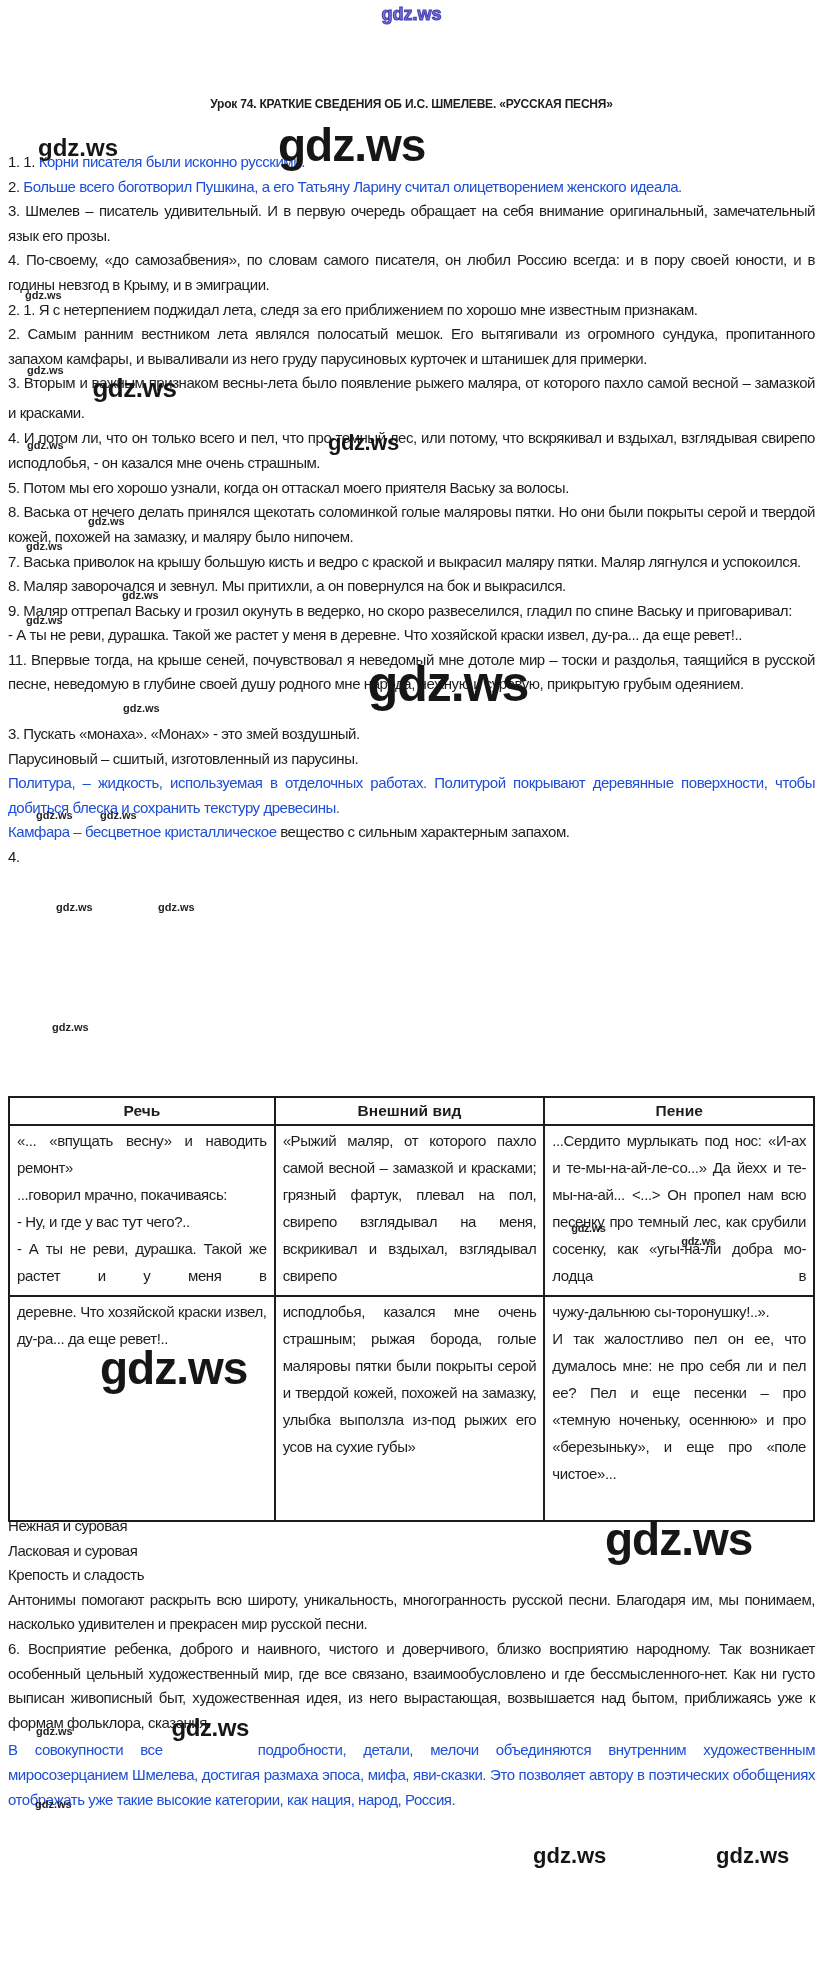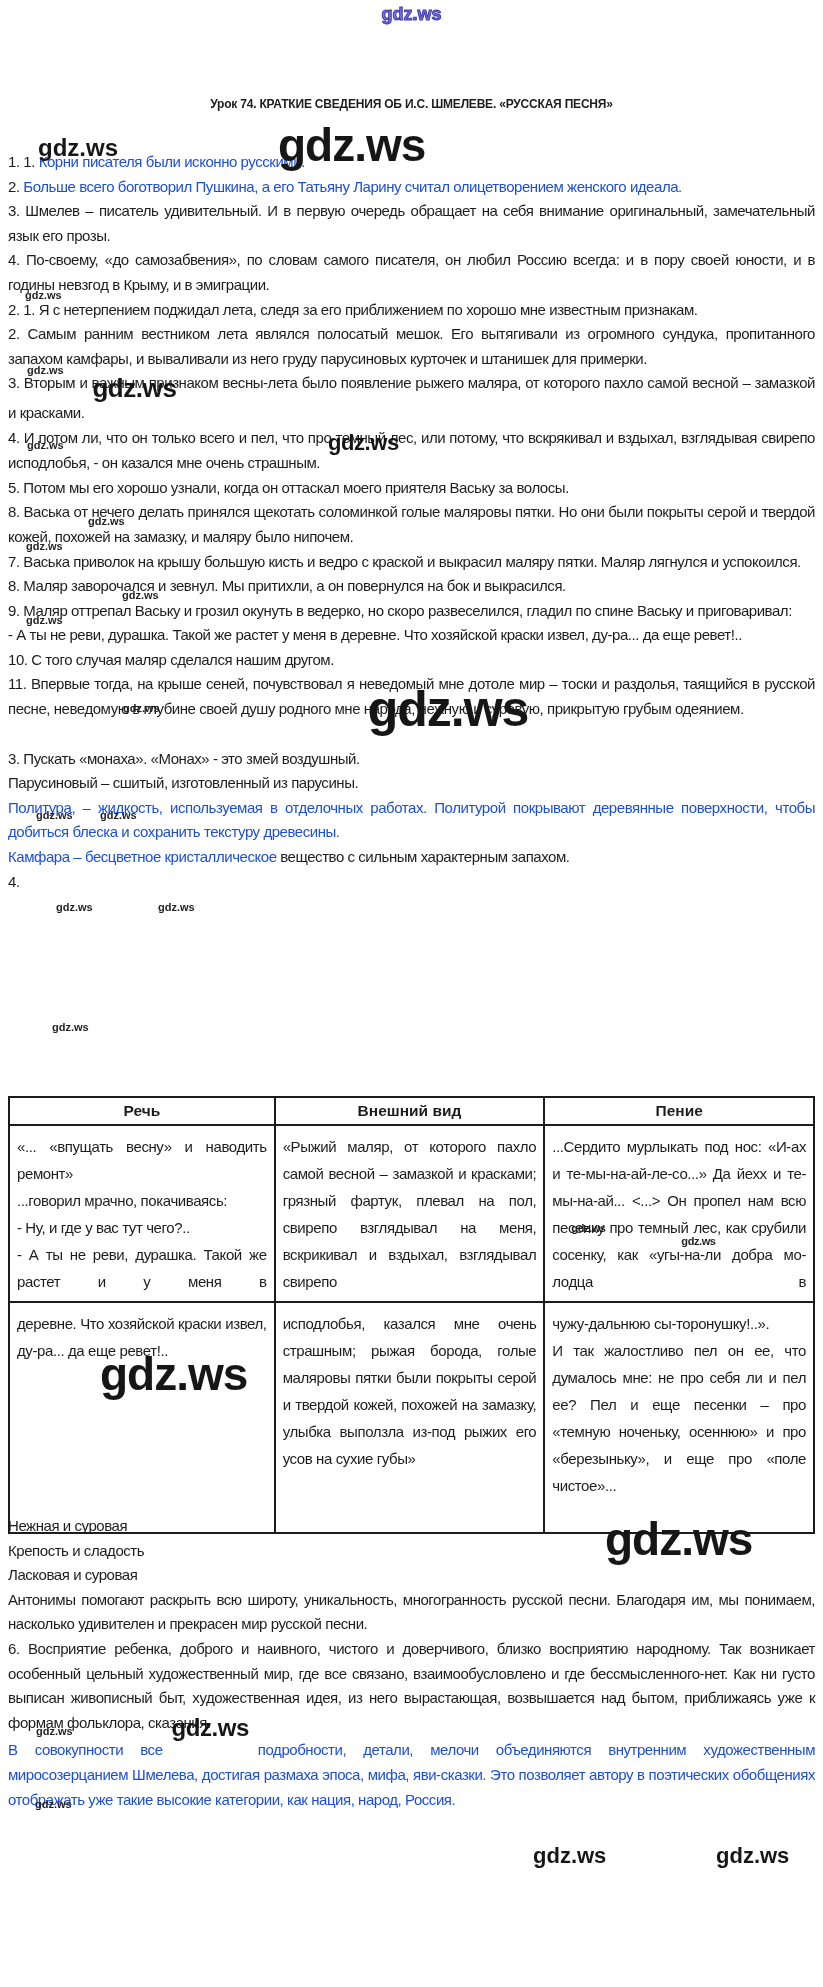--- a/index.html
+++ b/index.html
@@ -25,21 +25,21 @@
     font-size:15px; letter-spacing:-0.45px; line-height:24.6px;
   }
   .faded { color:#1d4ed8; }
 
   
   .tbl-wrap { position:absolute; top:1096px; left:8px; width:807px; }
   table { border-collapse:collapse; width:100%; table-layout:fixed; }
   th, td { border:2px solid #1c1c1c; }
   th { font-size:15.5px; font-weight:700; height:26px; text-align:center; padding:0 2px; }
   td {
-    vertical-align:top; padding:7px 7px 4px;
+    vertical-align:top; padding:1px 7px 4px;
     font-size:15px; letter-spacing:-0.4px; line-height:27px;
     text-align:justify; position:relative;
   }
   tr.r1 td { height:164px; }
   tr.r2 td { height:218px; }
   .cp { margin:0; }
   .jl { text-align-last:justify; }
 
   .after { position:absolute; top:1514px; left:8px; width:807px; }
 
@@ -103,21 +103,20 @@
     <p><span>2. 1. Я с нетерпением поджидал лета, следя за его приближением по хорошо мне известным признакам.</span></p>
     <p><span>2. Самым ранним вестником лета являлся полосатый мешок. Его вытягивали из огромного сундука, пропитанного запахом камфары, и вываливали из него груду парусиновых курточек и штанишек для примерки.</span></p>
     <p><span>3. Вторым и важным признаком весны-лета было появление рыжего маляра, от которого пахло самой весной – замазкой и красками.</span><span class="wm-inline i26">gdz.ws</span></p>
     <p><span>4. И потом ли, что он только всего и пел, что про темный лес, или потому, что вскрякивал и вздыхал, взглядывая свирепо исподлобья, - он казался мне очень страшным.</span><span class="wm-inline i22">gdz.ws</span></p>
     <p><span>5. Потом мы его хорошо узнали, когда он оттаскал моего приятеля Ваську за волосы.</span></p>
     <p><span>8. Васька от нечего делать принялся щекотать соломинкой голые маляровы пятки. Но они были покрыты серой и твердой кожей, похожей на замазку, и маляру было нипочем.</span></p>
     <p><span>7. Васька приволок на крышу большую кисть и ведро с краской и выкрасил маляру пятки. Маляр лягнулся и успокоился.</span></p>
     <p><span>8. Маляр заворочался и зевнул. Мы притихли, а он повернулся на бок и выкрасился.</span></p>
     <p><span>9. Маляр оттрепал Ваську и грозил окунуть в ведерко, но скоро развеселился, гладил по спине Ваську и приговаривал:</span></p>
     <p><span>- А ты не реви, дурашка. Такой же растет у меня в деревне. Что хозяйской краски извел, ду-ра... да еще ревет!..</span></p>
-    <p><span>10. С того случая маляр сделался нашим другом.</span></p>
     <p><span>11. Впервые тогда, на крыше сеней, почувствовал я неведомый мне дотоле мир – тоски и раздолья, таящийся в русской песне, неведомую в глубине своей душу родного мне народа, нежную и суровую, прикрытую грубым одеянием.</span></p>
     <p><span>3. Пускать «монаха». «Монах» - это змей воздушный.</span><span class="wm-inline i50">gdz.ws</span></p>
     <p><span>Парусиновый – сшитый, изготовленный из парусины.</span></p>
     <p><span class="faded">Политура, – жидкость, используемая в отделочных работах. Политурой покрывают деревянные поверхности, чтобы добиться блеска и сохранить текстуру древесины.</span></p>
     <p><span class="faded">Камфара – бесцветное кристаллическое </span><span>вещество с сильным характерным запахом.</span></p>
     <p><span>4.</span></p>
   </div>
 
   <div class="tbl-wrap">
     <table>
@@ -163,22 +162,22 @@
             <div class="cp">И так жалостливо пел он ее, что думалось мне: не про себя ли и пел ее? Пел и еще песенки – про «темную ноченьку, осеннюю» и про «березыньку», и еще про «поле чистое»...</div>
           </td>
         </tr>
       </tbody>
     </table>
   </div>
 
   <div class="after">
     <span class="wm s46" style="top:2px;left:597px;">gdz.ws</span>
     <p><span>Нежная и суровая</span></p>
+    <p><span>Ласковая и суровая</span></p>
     <p><span>Крепость и сладость</span></p>
-    <p><span>Ласковая и суровая</span></p>
     <p><span>Антонимы помогают раскрыть всю широту, уникальность, многогранность русской песни. Благодаря им, мы понимаем, насколько удивителен и прекрасен мир русской песни.</span></p>
     <p><span>6. Восприятие ребенка, доброго и наивного, чистого и доверчивого, близко восприятию народному. Так возникает особенный цельный художественный мир, где все связано, взаимообусловлено и где бессмысленного-нет. Как ни густо выписан живописный быт, художественная идея, из него вырастающая, возвышается над бытом, приближаясь уже к формам фольклора, сказания.</span></p>
     <p><span class="faded">В совокупности все</span><span class="wm-inline i24 mid">gdz.ws</span><span class="faded">подробности, детали, мелочи объединяются внутренним художественным миросозерцанием Шмелева, достигая размаха эпоса, мифа, яви-сказки. Это позволяет автору в поэтических обобщениях отображать уже такие высокие категории, как нация, народ, Россия.</span></p>
     <span class="wm s22" style="top:331px;left:525px;">gdz.ws</span>
     <span class="wm s22" style="top:331px;left:708px;">gdz.ws</span>
   </div>
 
 </div>
 
 </body></html>

